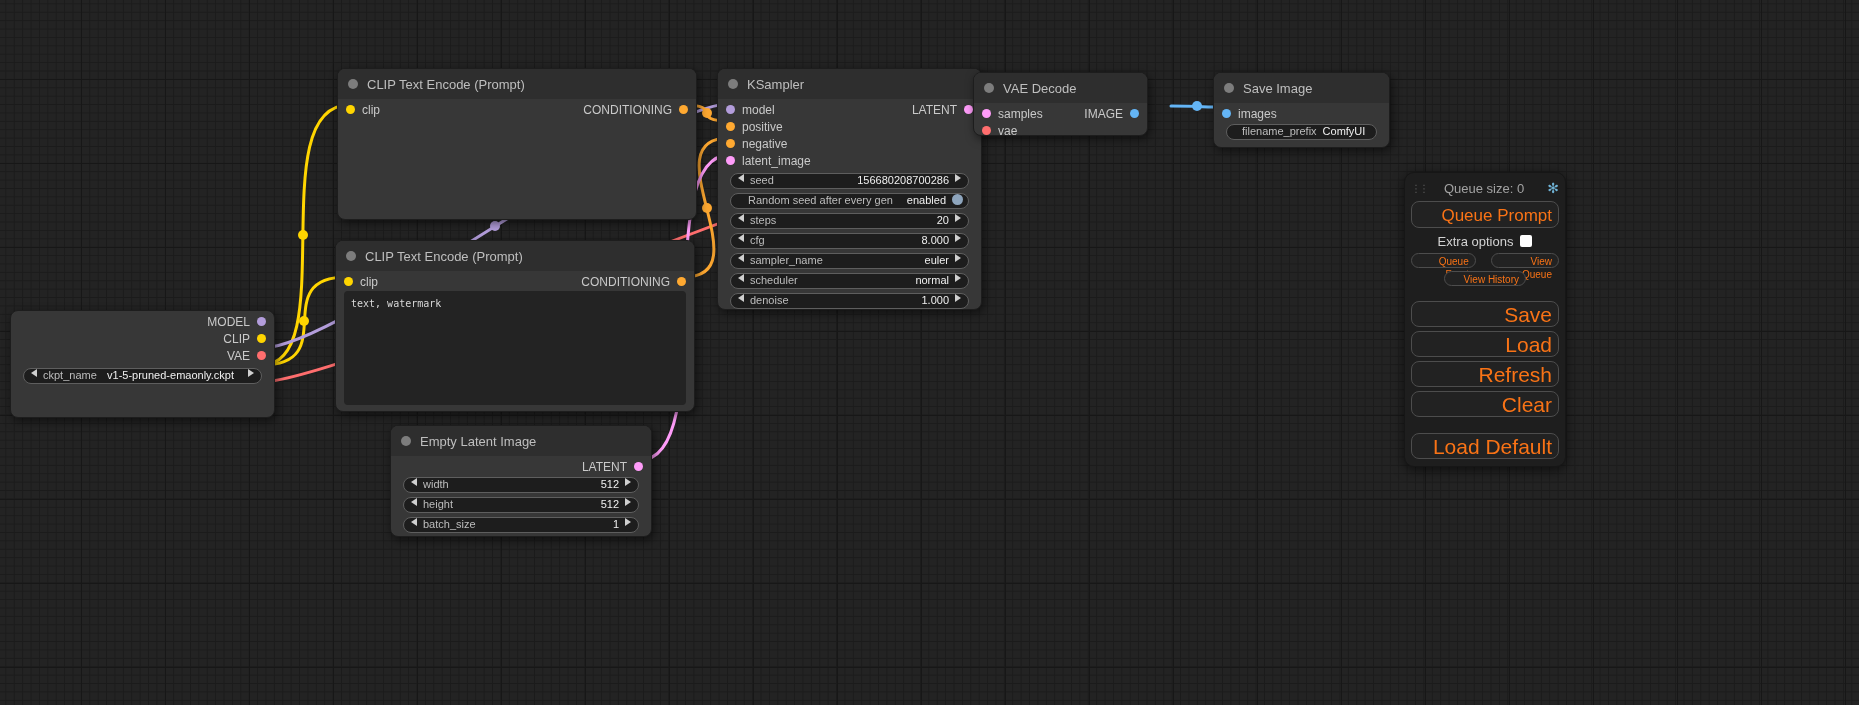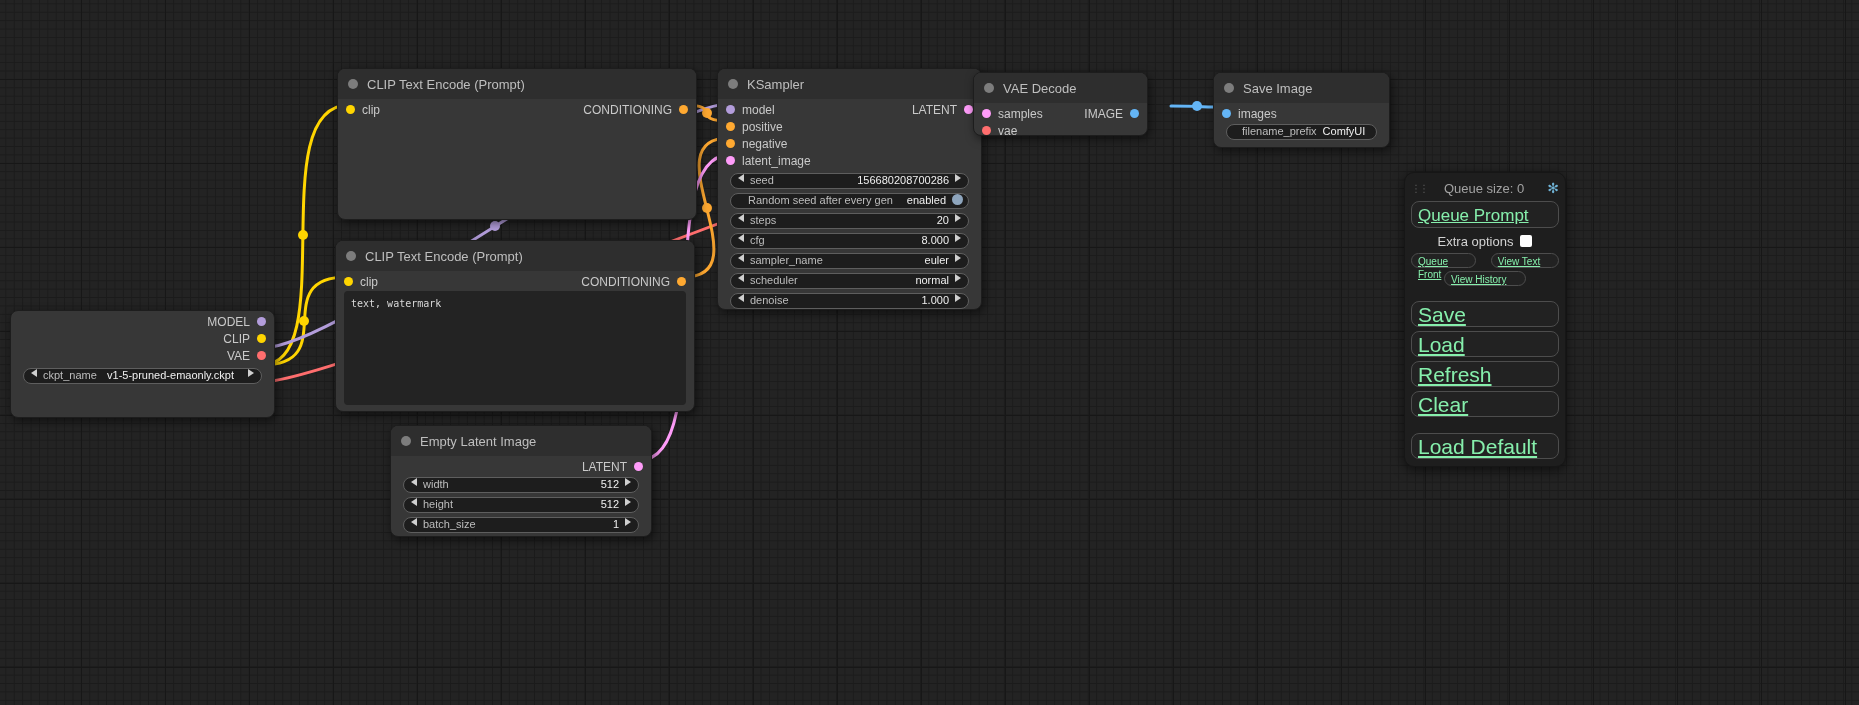--- a/index.html
+++ b/index.html
@@ -57,21 +57,21 @@
     position:absolute;z-index:3;left:1404px;top:172px;width:162px;
     background:#1e1e1e;border-radius:10px;box-shadow:0 3px 12px rgba(0,0,0,.6);
     padding:5px 6px 7px 6px;border:1px solid #161616;
   }
   .menu-header{display:flex;align-items:center;height:20px;margin-bottom:3px;}
   .drag-handle{color:#5c5c5c;font-size:10px;letter-spacing:-2px;width:14px;}
   .queue-size{flex:1;text-align:center;color:#a2a2a2;font-size:13px;}
   .gear{color:#6fb3d6;font-size:14px;width:16px;text-align:right;cursor:pointer;}
   .btn{
     display:block;width:100%;background:#222;border:1px solid #4d4d4d;border-radius:8px;
-    color:#86efac;text-align:left;cursor:pointer;font-family:inherit;text-decoration:underline;
+    color:#f97316;text-align:right;cursor:pointer;font-family:inherit;
   }
   .btn.big{height:26px;font-size:21px;line-height:24px;margin-bottom:4px;}
   .btn.primary{height:27px;font-size:17px;line-height:25px;margin-bottom:4px;}
   .extra-row{display:flex;align-items:center;justify-content:center;gap:7px;height:18px;margin:2px 0 3px 0;}
   .extra-label{color:#d2d2d2;font-size:13px;}
   .checkbox{width:12px;height:12px;background:#fff;border-radius:2px;cursor:pointer;}
   .small-row{display:flex;gap:15px;justify-content:center;margin-bottom:3px;}
   .btn.small{height:15px;font-size:10px;line-height:13px;border-radius:8px;}
   .spacer{height:12px;}
 </style>
@@ -312,21 +312,21 @@
       <span class="queue-size">Queue size: 0</span>
       <span class="gear">✻</span>
     </div>
     <button class="btn primary">Queue Prompt</button>
     <div class="extra-row">
       <span class="extra-label">Extra options</span>
       <span class="checkbox"></span>
     </div>
     <div class="small-row">
       <button class="btn small" style="width:72px;">Queue Front</button>
-      <button class="btn small" style="width:76px;">View Text</button>
+      <button class="btn small" style="width:76px;">View Queue</button>
     </div>
     <div class="small-row">
       <button class="btn small" style="width:82px;">View History</button>
     </div>
     <div class="spacer"></div>
     <button class="btn big">Save</button>
     <button class="btn big">Load</button>
     <button class="btn big">Refresh</button>
     <button class="btn big">Clear</button>
     <button class="btn big" style="margin-bottom:0;margin-top:16px;">Load Default</button>

